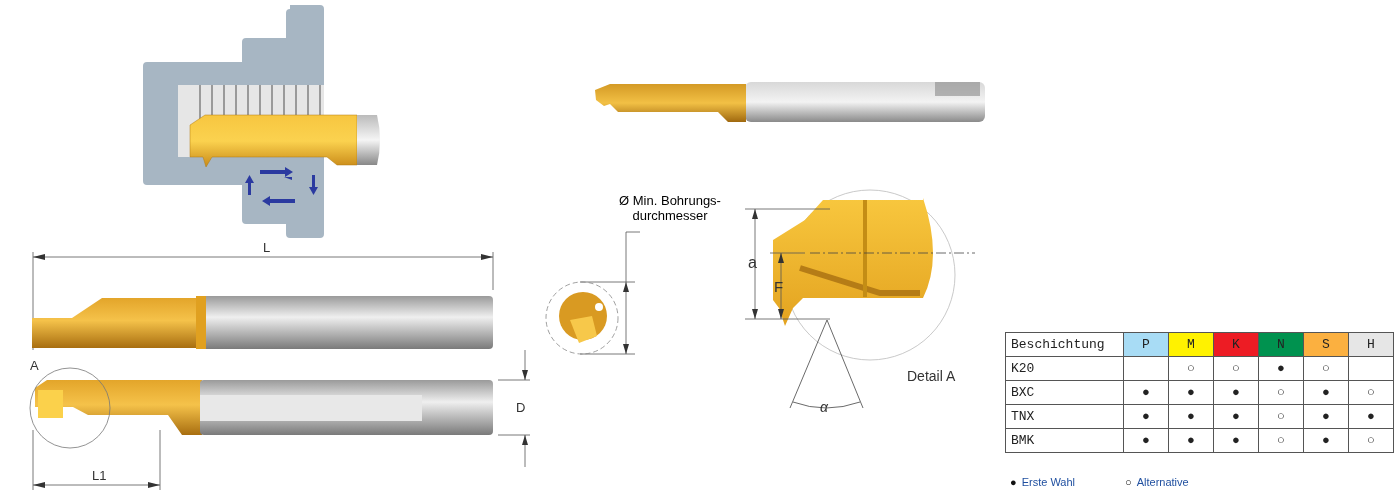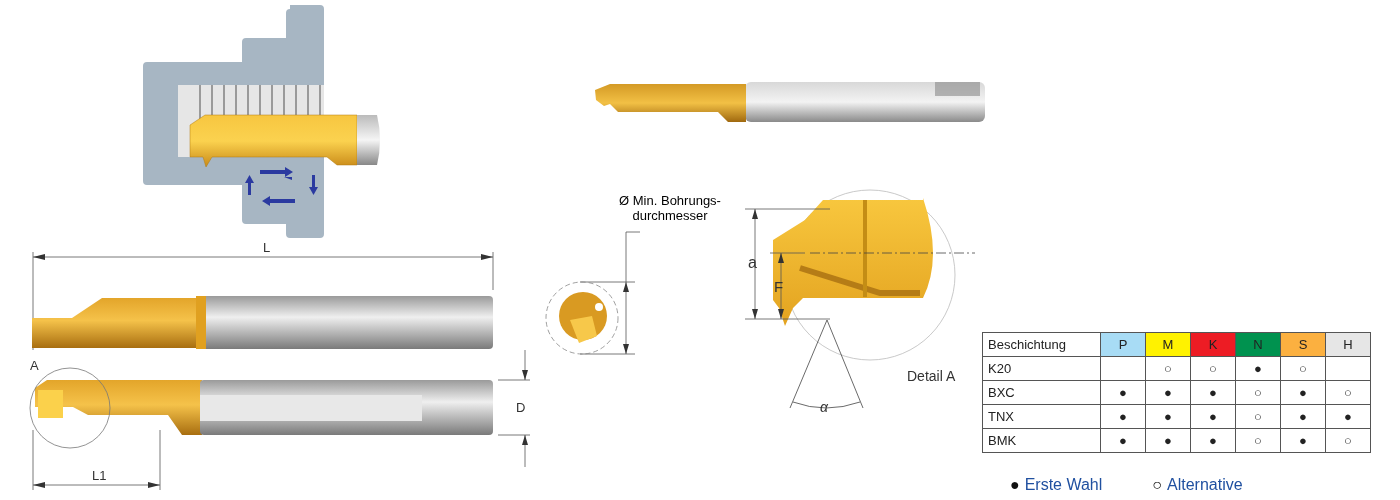--- a/index.html
+++ b/index.html
@@ -1,26 +1,26 @@
 <!DOCTYPE html>
 <html><head>
 <meta charset="utf-8">
 <style>
   html,body{margin:0;padding:0;background:#fff;}
   body{width:1400px;height:500px;position:relative;overflow:hidden;font-family:"Liberation Sans","DejaVu Sans",sans-serif;color:#222;}
   .abs{position:absolute;}
   svg text{font-family:"Liberation Sans","DejaVu Sans",sans-serif;}
   .lbl{font-size:13px;fill:#333;}
   .note{position:absolute;font-size:13px;color:#000000;text-align:center;line-height:15px;}
-  table.coat{position:absolute;left:982px;top:332px;border-collapse:collapse;font-size:13px;}
+  table.coat{position:absolute;left:1005px;top:332px;border-collapse:collapse;font-size:13px;font-family:Liberation Mono, monospace;}
   table.coat td{border:1px solid #555;height:23px;padding:0;text-align:center;color:#222;}
   table.coat td.name{width:112px;text-align:left;padding-left:5px;}
   table.coat td.g{width:44px;}
   .dot{font-size:13px;}
-  .legend{position:absolute;left:1010px;top:476px;font-size:16px;color:#2050a0;}
+  .legend{position:absolute;left:1010px;top:476px;font-size:11px;color:#2050a0;}
   .legend span{display:inline-block;}
   .legend .sym{color:#111;margin-right:5px;}
 </style>
 </head>
 <body>
 
 <svg class="abs" style="left:130px;top:0" width="280" height="245" viewBox="0 0 280 245">
   <defs>
     <linearGradient id="goldA" x1="0" y1="0" x2="0" y2="1">
       <stop offset="0" stop-color="#f7c640"></stop>

